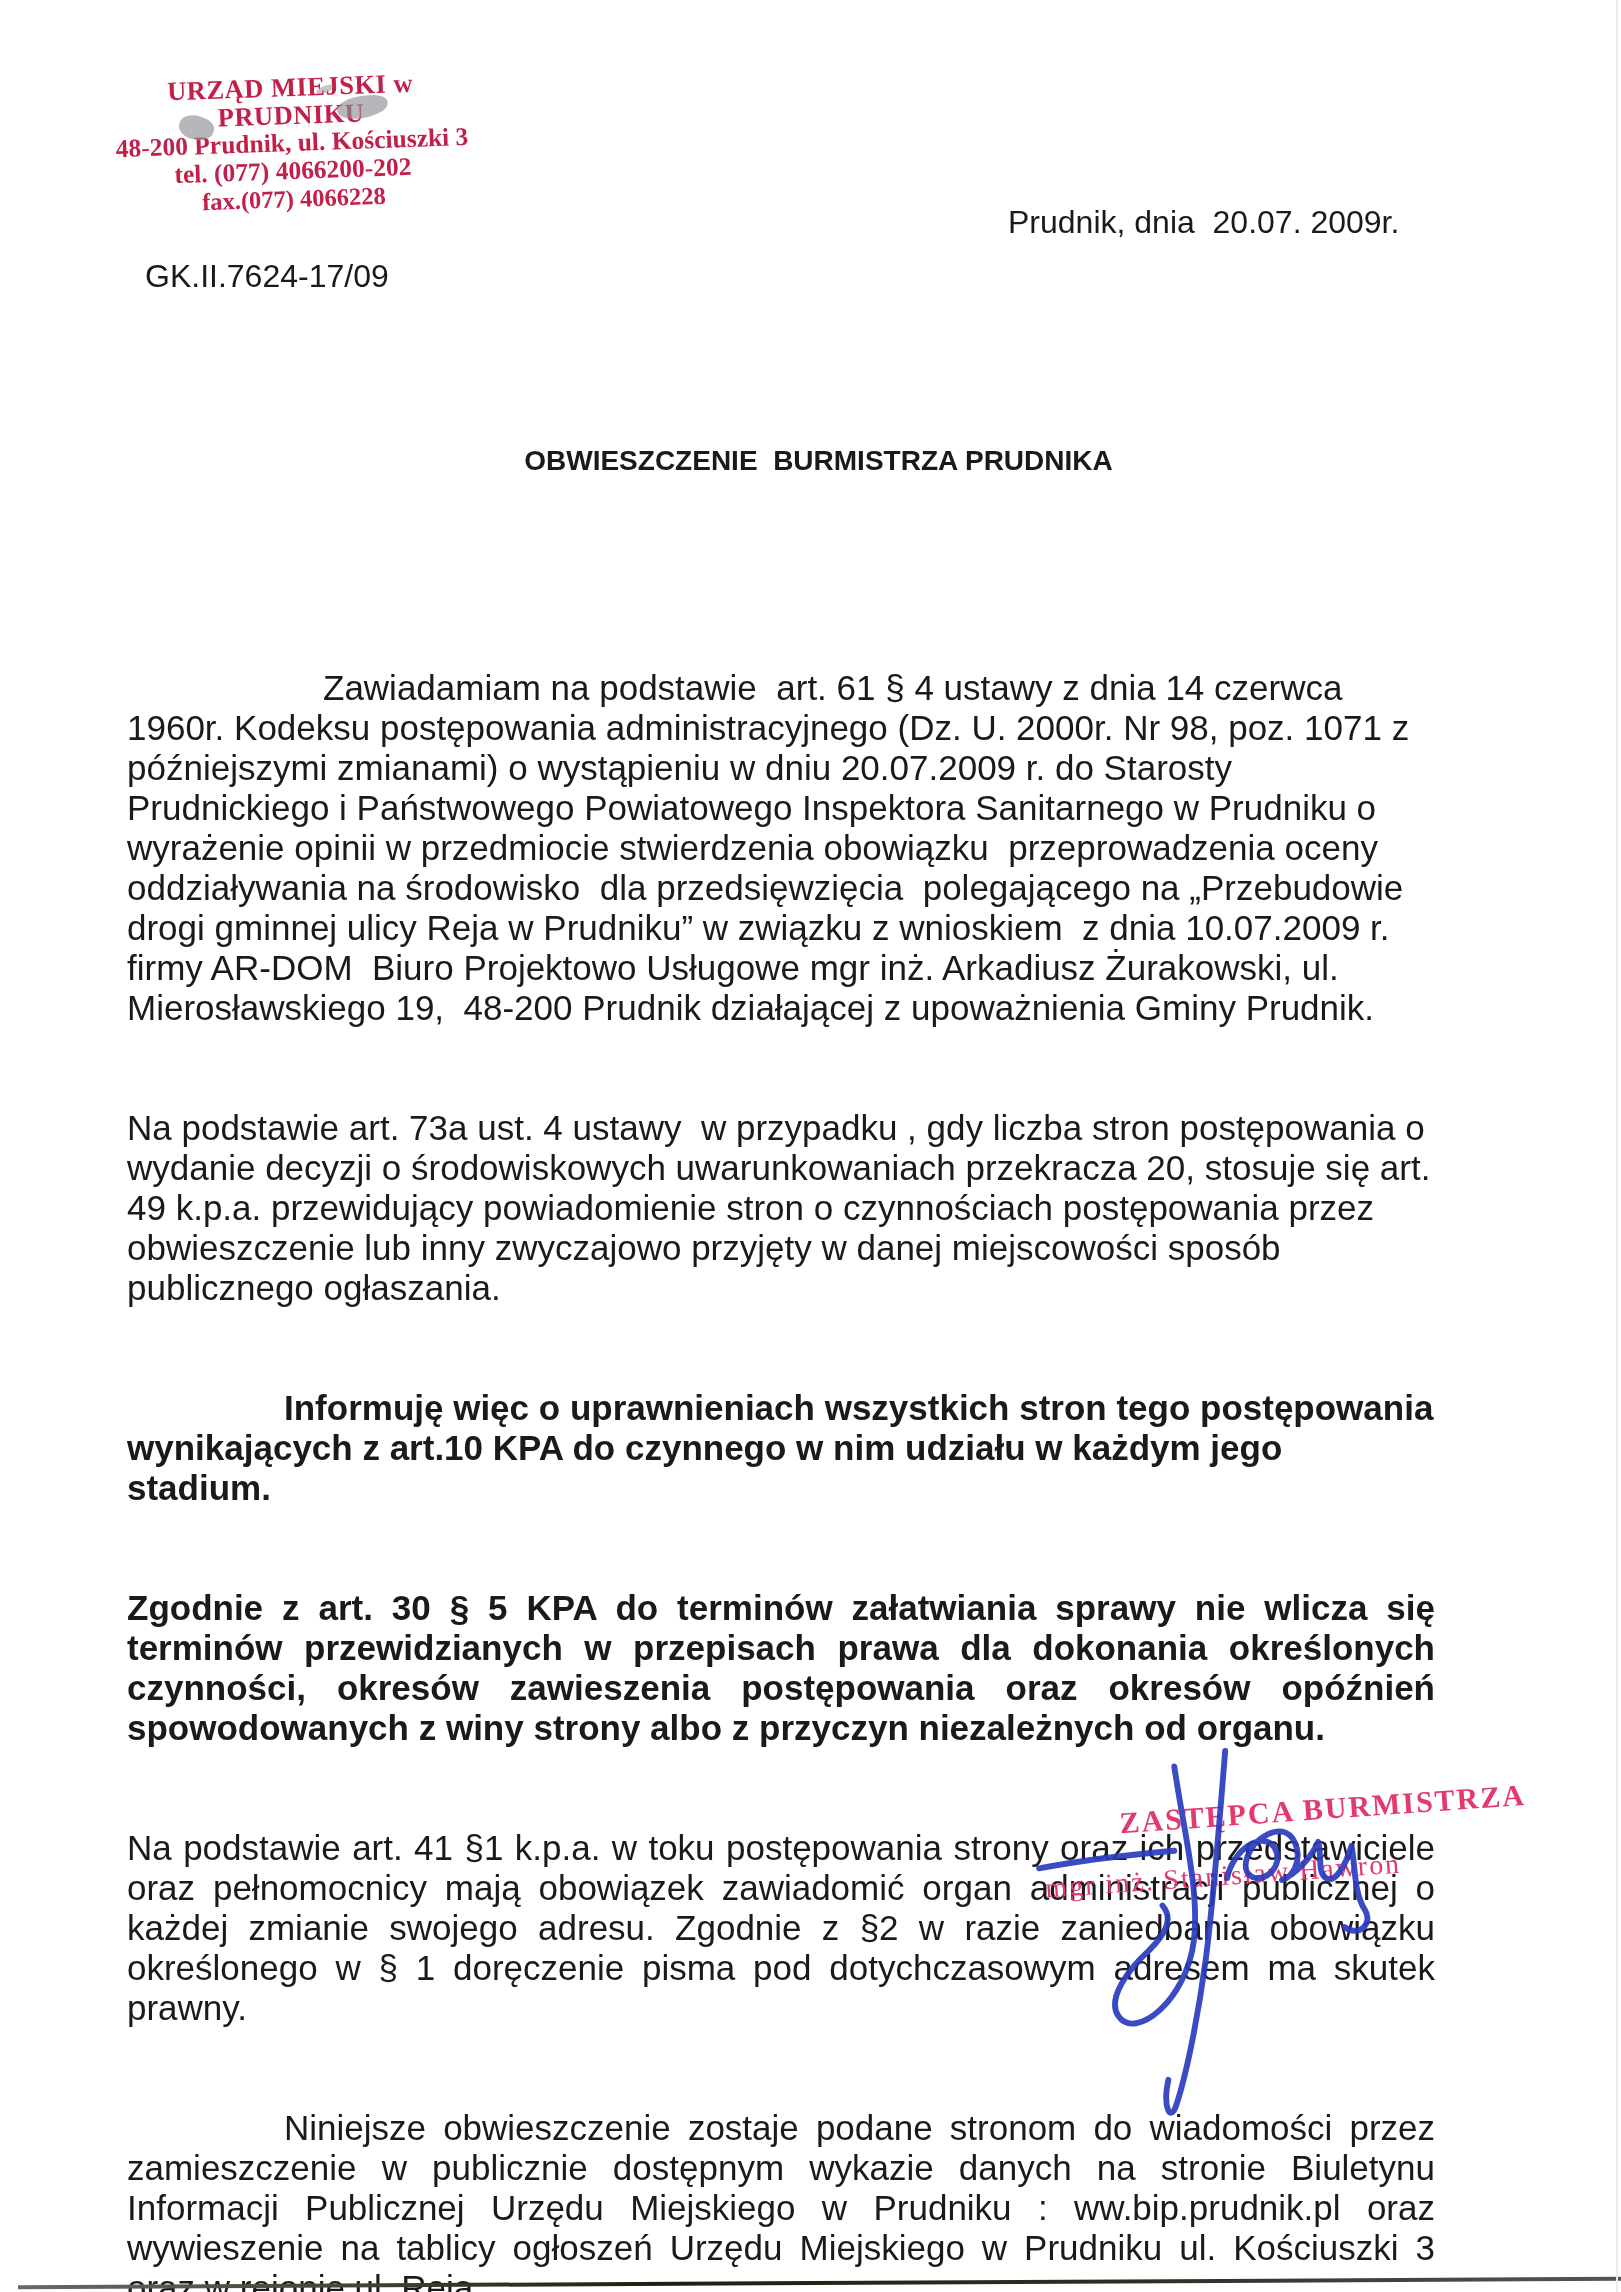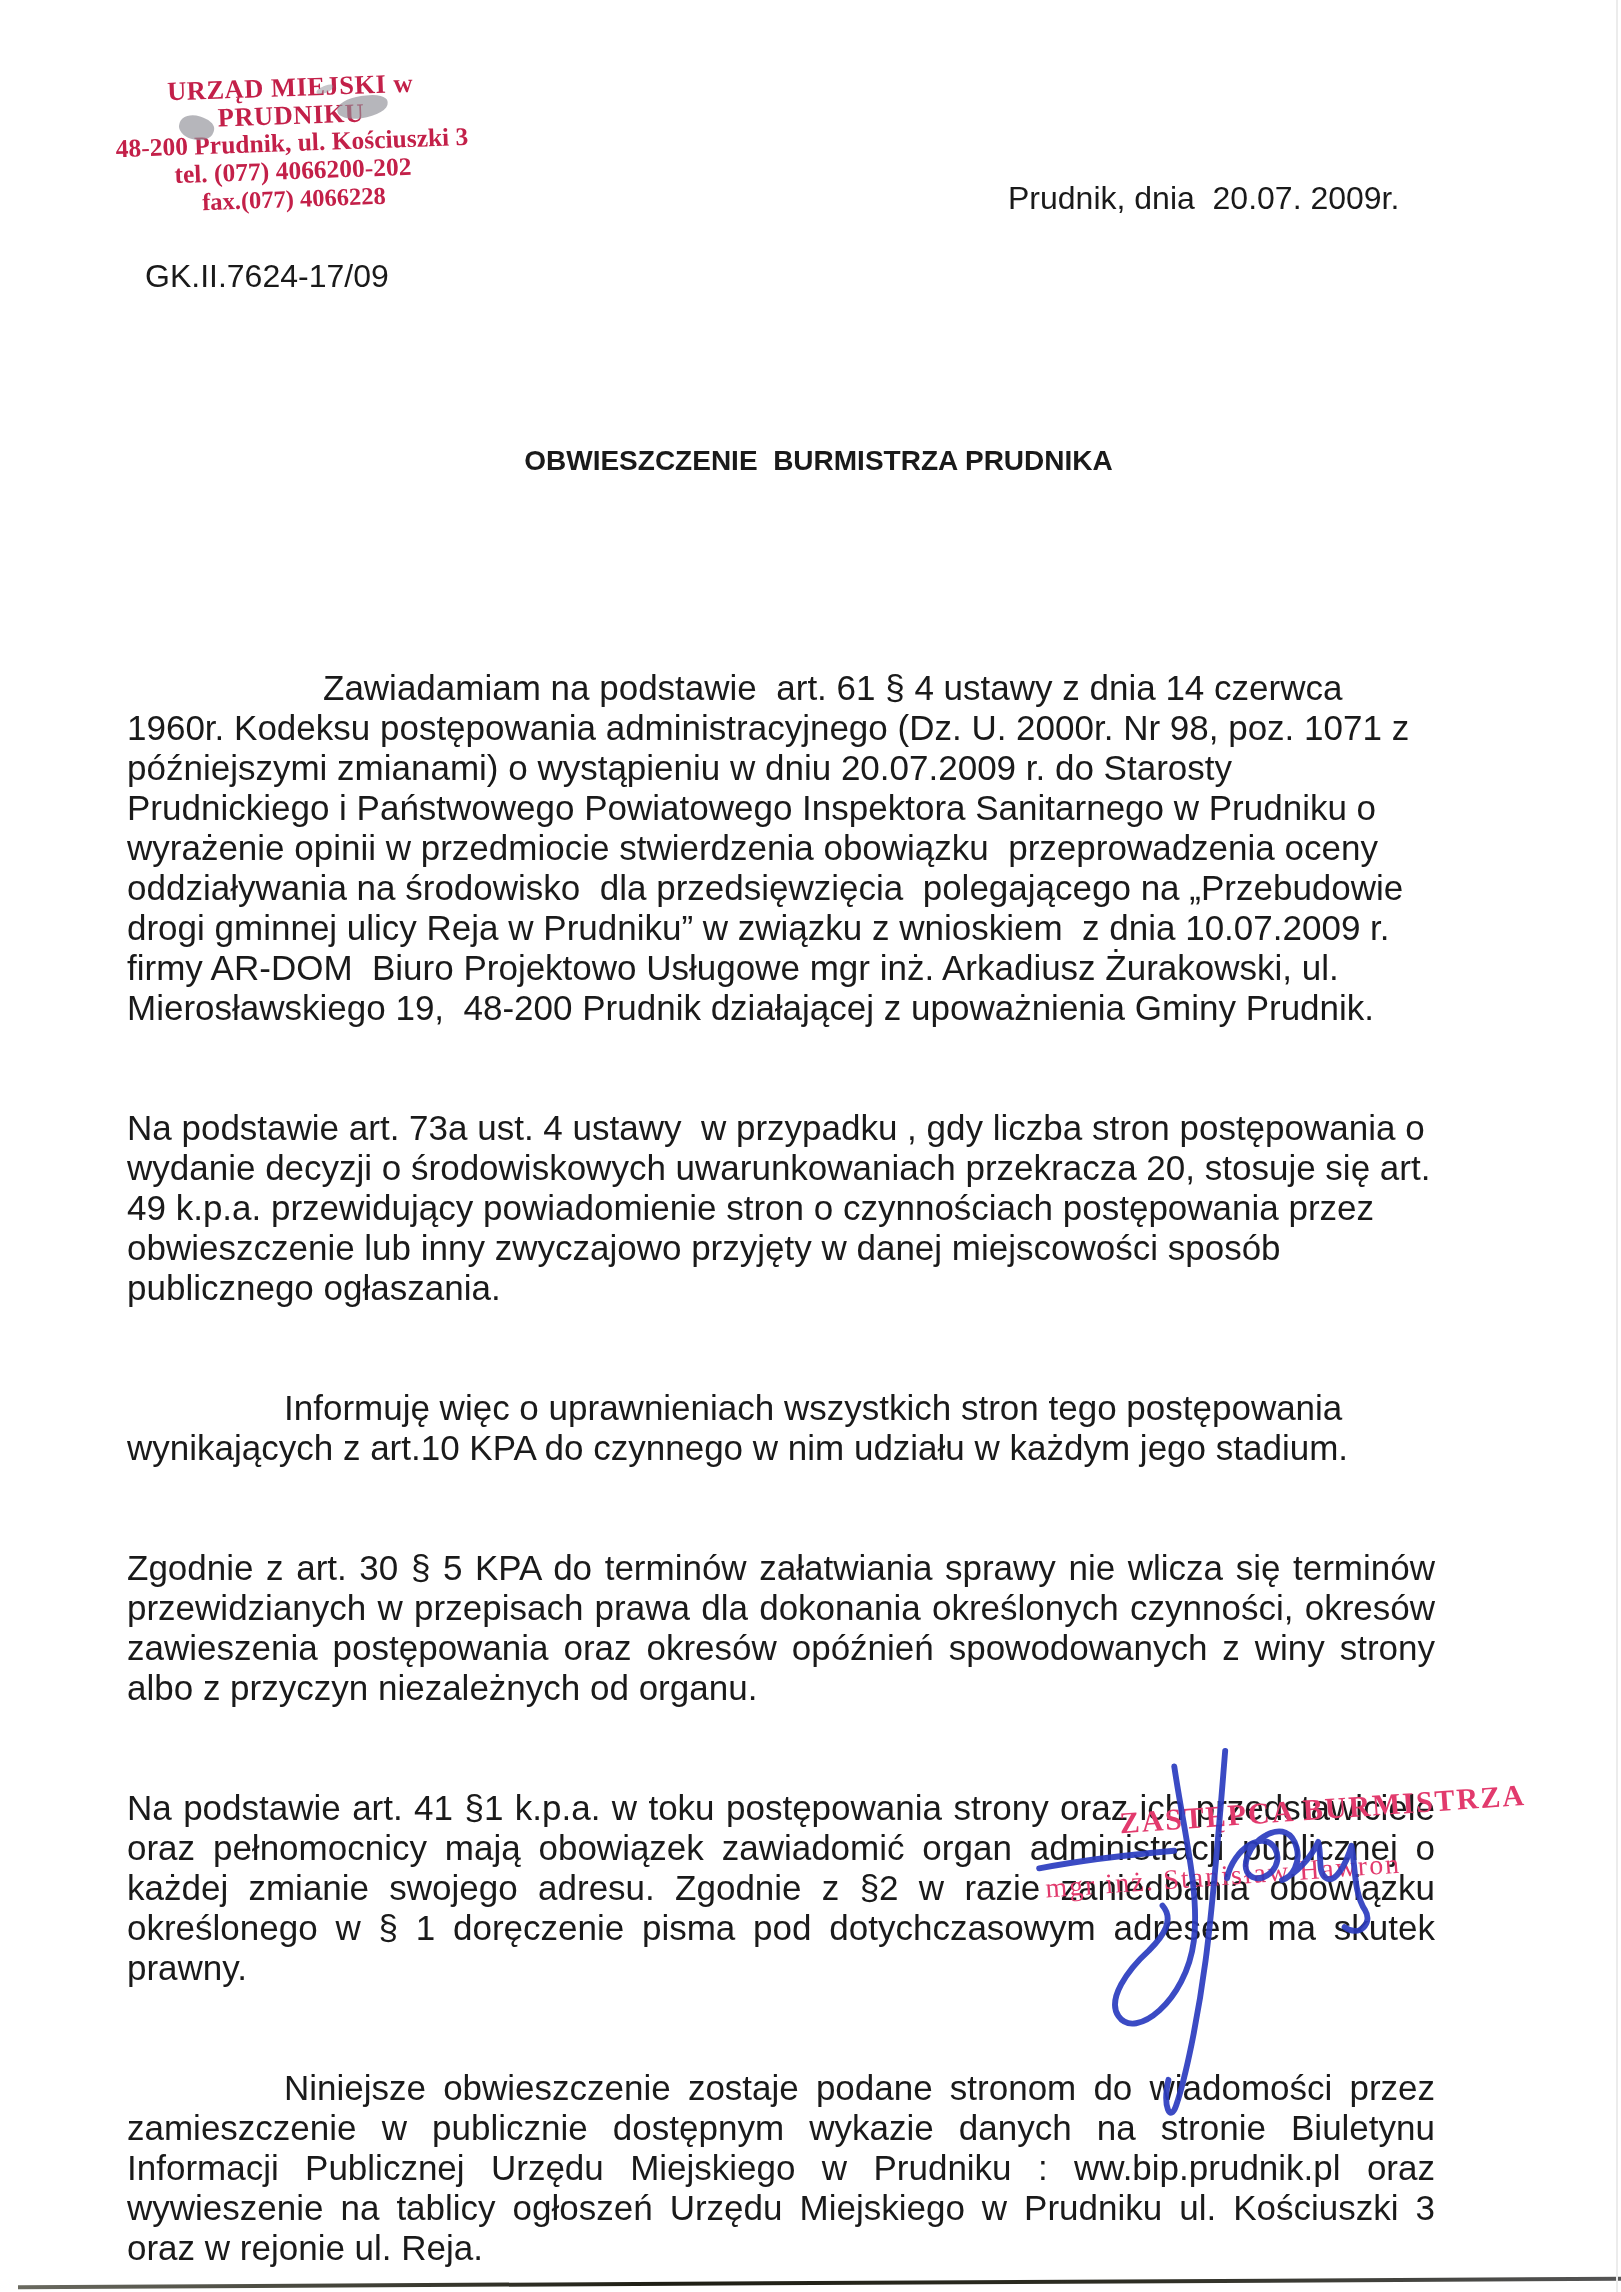--- a/index.html
+++ b/index.html
@@ -24,21 +24,21 @@
   .sender-stamp .l1{font-size:26.5px;letter-spacing:0.5px;}
   .sender-stamp .l2{font-size:25.5px;}
   .sender-stamp .l3{font-size:25.5px;}
   .sender-stamp .l4{font-size:24.5px;}
   .smudge{position:absolute;background:#8f8f97;opacity:.65;border-radius:50% 40% 55% 45%;}
   .smudge.s1{left:179px;top:116px;width:35px;height:23.5px;transform:rotate(18deg);}
   .smudge.s2{left:337px;top:96px;width:51px;height:21.6px;transform:rotate(-8deg);}
   .smudge.s3{left:316px;top:86px;width:17.6px;height:6.9px;transform:rotate(-20deg);opacity:.5;}
 
   .date-line{
-    position:absolute;left:1008px;top:180px;
+    position:absolute;left:1008px;top:204px;
     font-size:32px;white-space:pre-wrap;text-align:center;
   }
   .ref-number{
     position:absolute;left:145px;top:258px;
     font-size:32px;
   }
 
   
   .doc-title{
     position:absolute;left:0;top:439px;width:1621px;
@@ -50,21 +50,21 @@
 
   
   .doc-body{
     position:absolute;left:127px;top:588px;width:1308px;
     font-size:35px;line-height:40px;
     white-space:pre-wrap;
   }
   .doc-body p{margin:0;}
   .p-indent{text-indent:196px;}
   .p-indent-sm{text-indent:157px;}
-  .p-bold{font-weight:400;}
+  .p-bold{font-weight:700;}
   .p-justify{text-align:justify;}
   .gap-lg{margin-top:40px;}
   .gap-sm{margin-top:12.7px;}
 
   
   .sign-stamp-role{
     position:absolute;left:1119px;top:1792px;
     font-family:"Liberation Serif", serif;font-weight:700;
     font-size:30px;letter-spacing:2px;
     color:#e23a6d;

